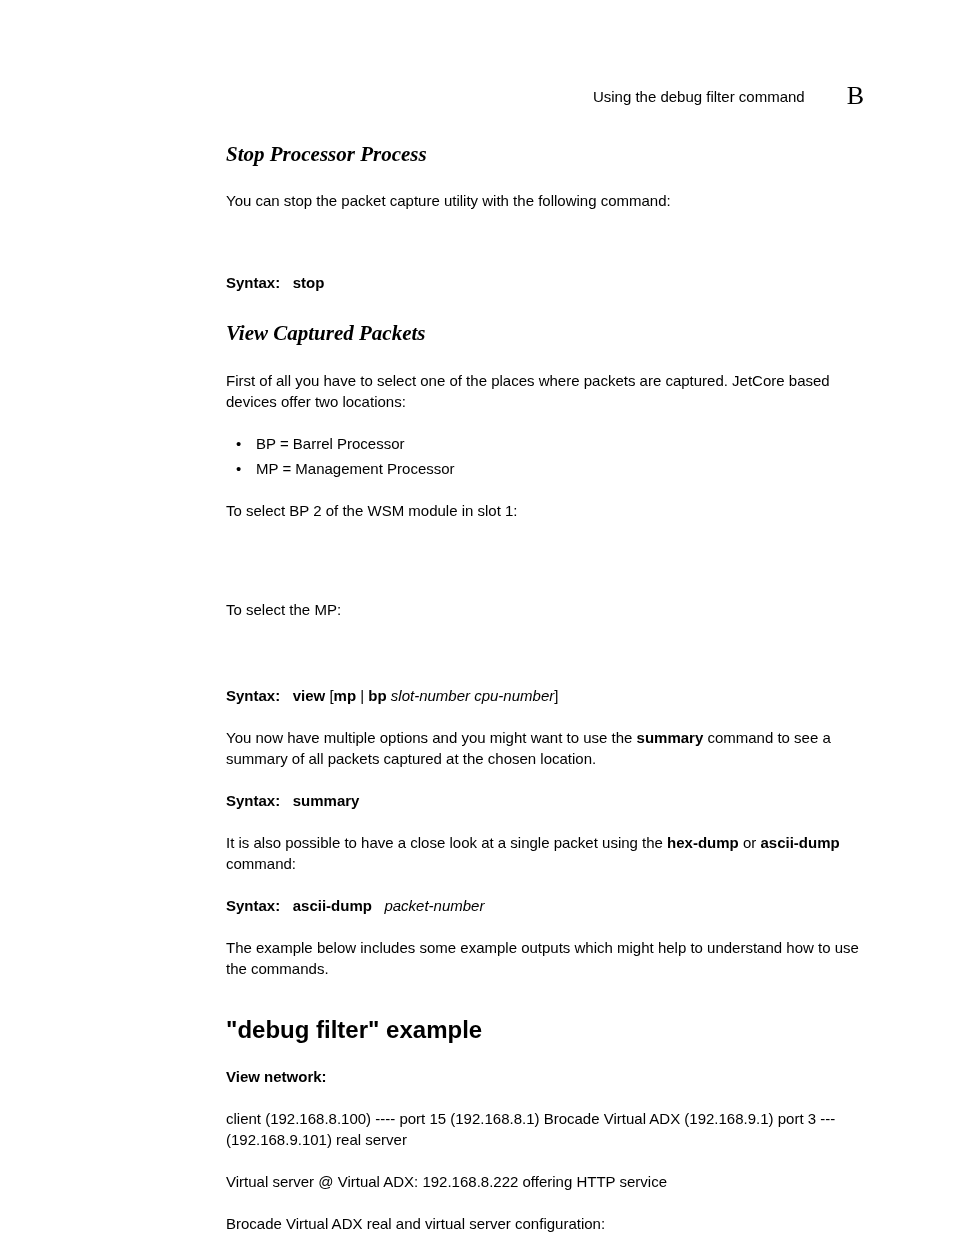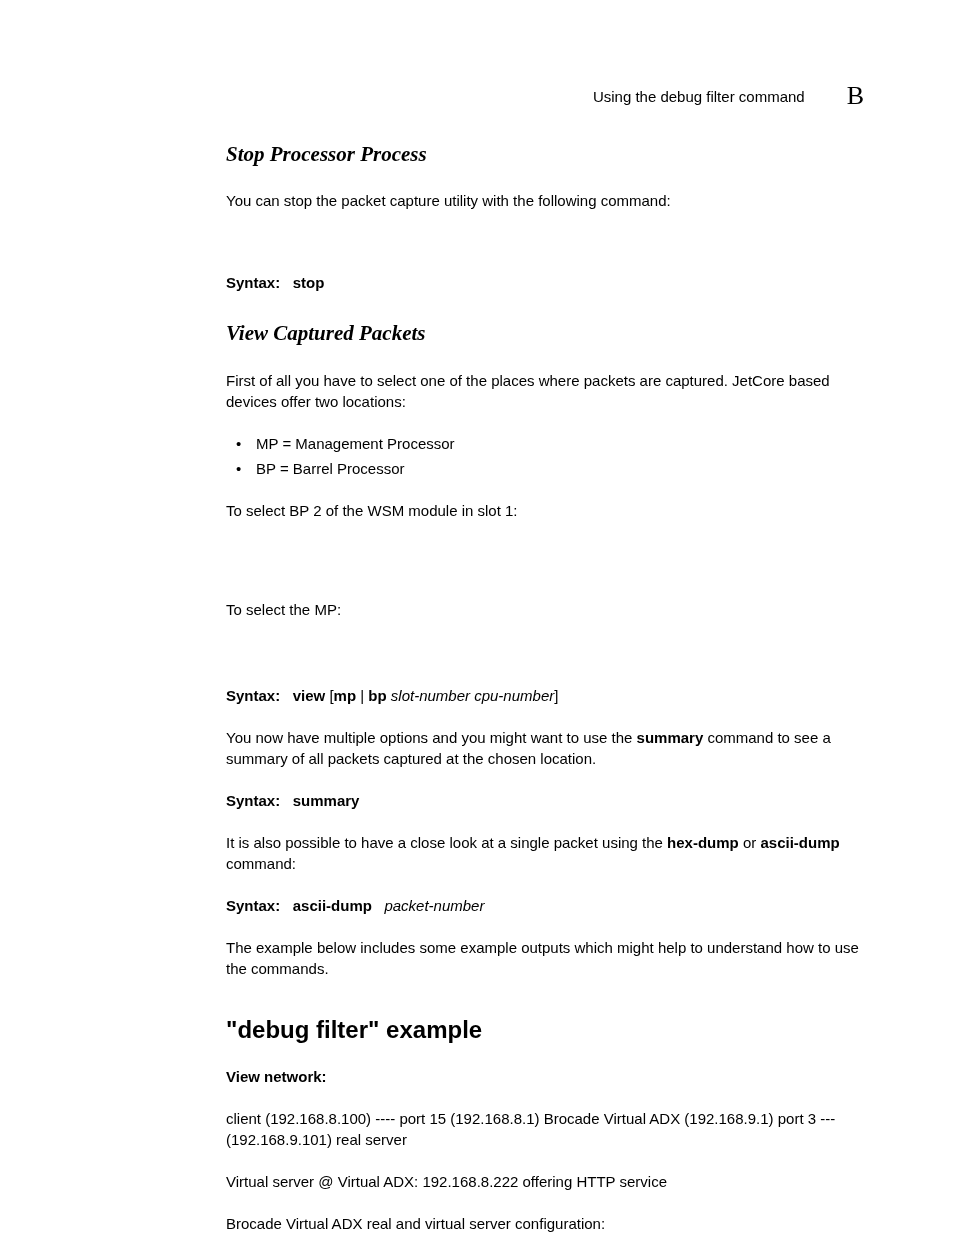--- a/index.html
+++ b/index.html
@@ -95,22 +95,22 @@
     <div class="gap-small"></div>
     <p class="syntax-line">
       <span class="syntax-label">Syntax:</span>
       <span>&nbsp;</span>
       <span class="syntax-cmd">stop</span>
     </p>
 
     <h2 class="italic">View Captured Packets</h2>
     <p>First of all you have to select one of the places where packets are captured. JetCore based devices offer two locations:</p>
     <ul class="bullets">
+      <li>BP = Barrel Processor</li>
       <li>MP = Management Processor</li>
-      <li>BP = Barrel Processor</li>
     </ul>
     <p>To select BP 2 of the WSM module in slot 1:</p>
     <div class="gap-med"></div>
     <p>To select the MP:</p>
     <div class="gap-med"></div>
 
     <p class="syntax-line">
       <span class="syntax-label">Syntax:</span>
       <span>&nbsp;</span>
       <span class="syntax-cmd">view</span><span> [</span><span class="syntax-cmd">mp</span><span> | </span><span class="syntax-cmd">bp</span><span> </span><span class="syntax-arg">slot-number cpu-number</span><span>]</span>

